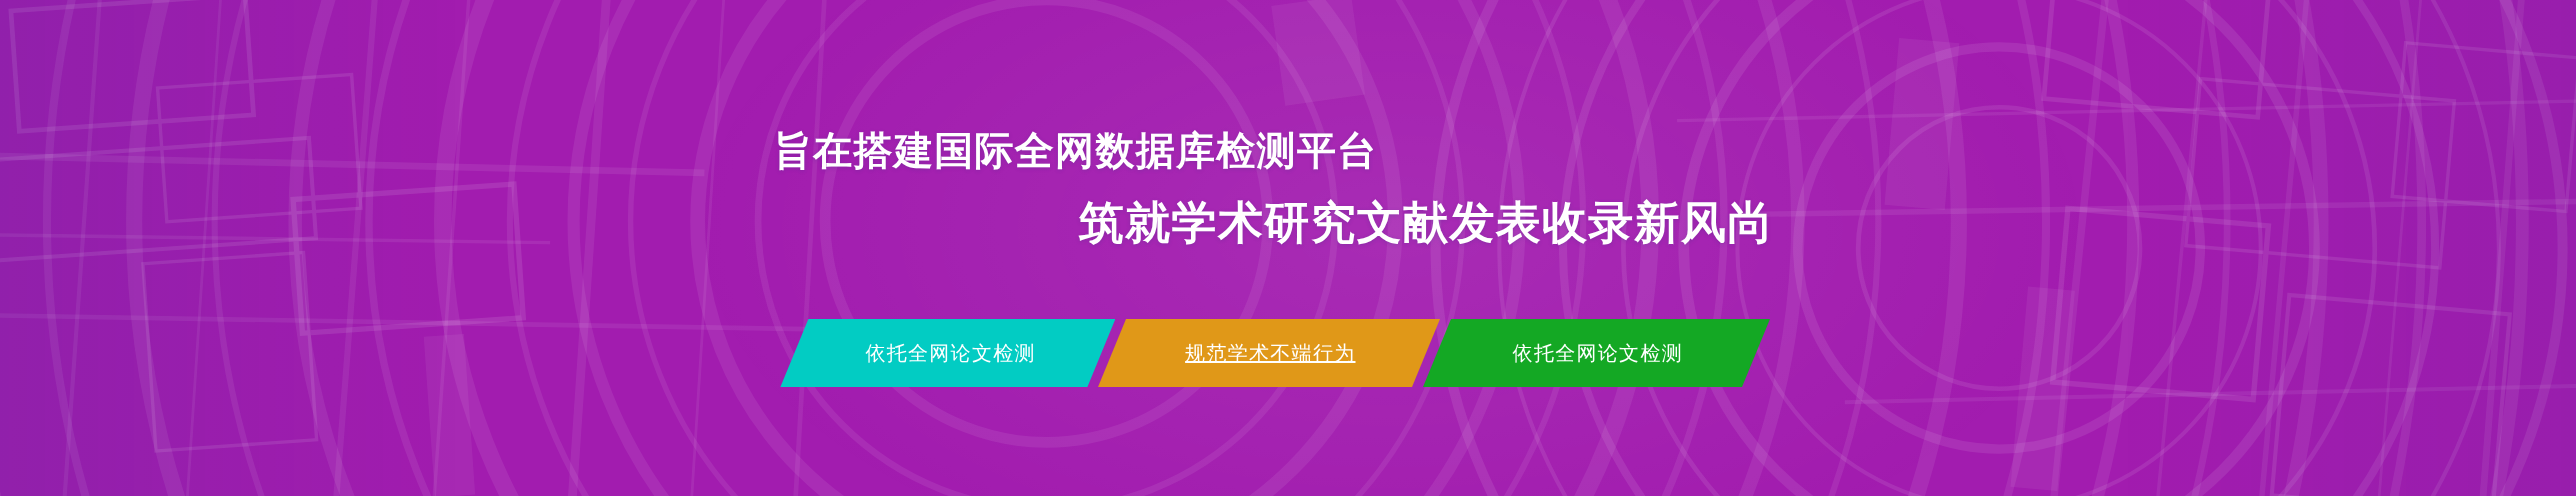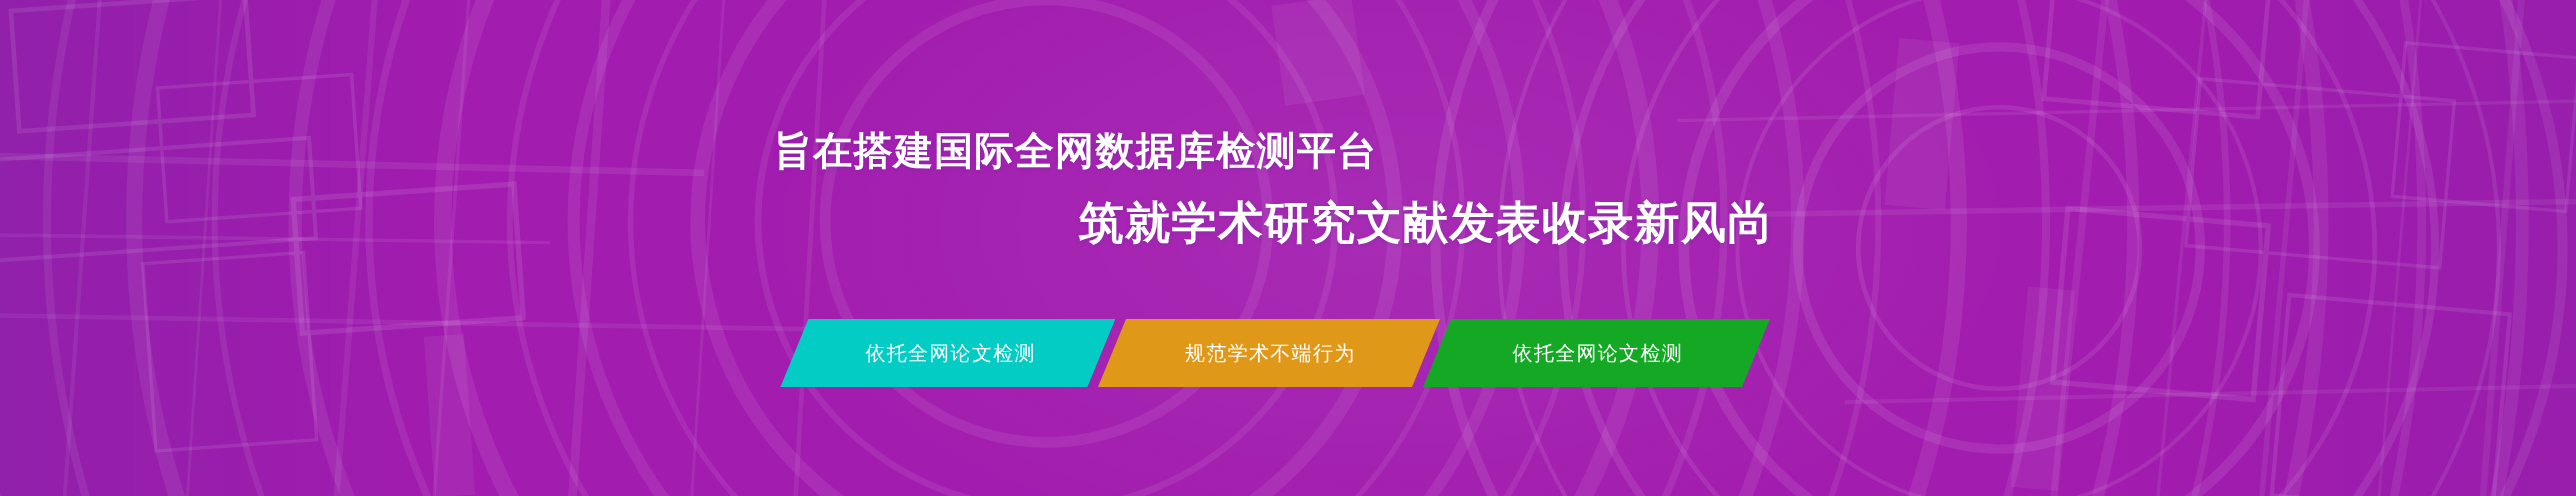--- a/index.html
+++ b/index.html
@@ -179,21 +179,21 @@
 
   <div class="headline">
     <div class="line line1">旨在搭建国际全网数据库检测平台</div>
     <div class="line line2">筑就学术研究文献发表收录新风尚</div>
   </div>
 
   <div class="tags">
     <div class="tag tag-1" style="background: rgb(2, 204, 195);">
       <span>依托全网论文检测</span>
     </div>
-    <div class="tag tag-2" style="background: rgb(224, 152, 24);">
+    <div class="tag tag-2" style="background: rgb(224, 152, 24); text-decoration: underline;">
       <span>规范学术不端行为</span>
     </div>
     <div class="tag tag-3" style="background: rgb(20, 168, 36);">
       <span>依托全网论文检测</span>
     </div>
   </div>
 
 </div>
 
 

